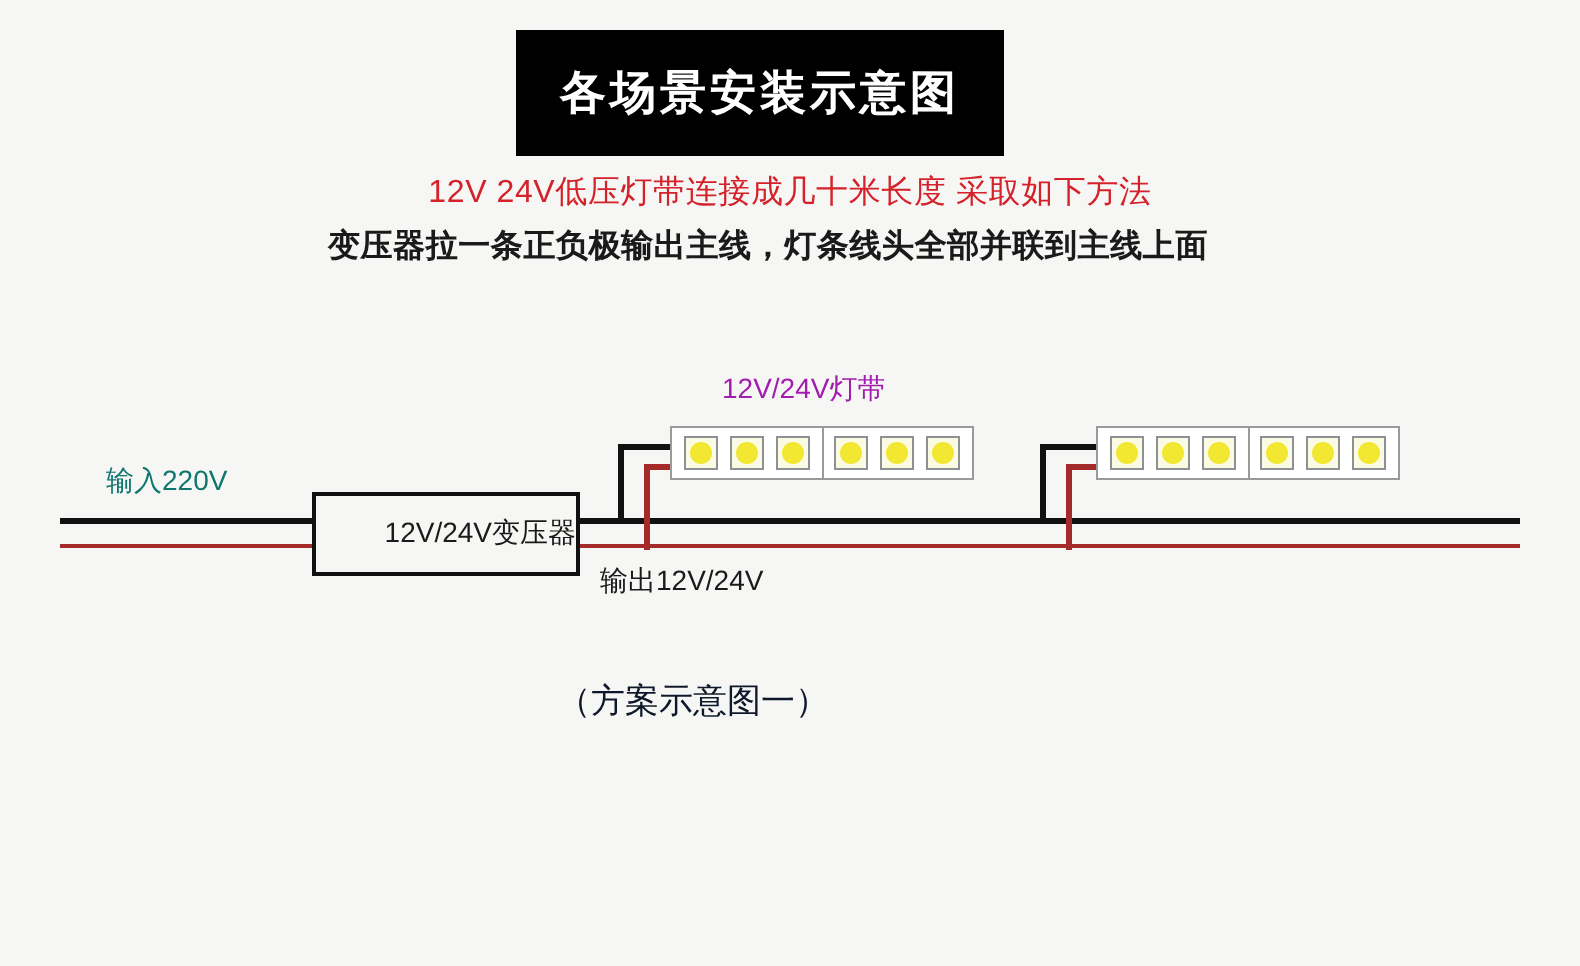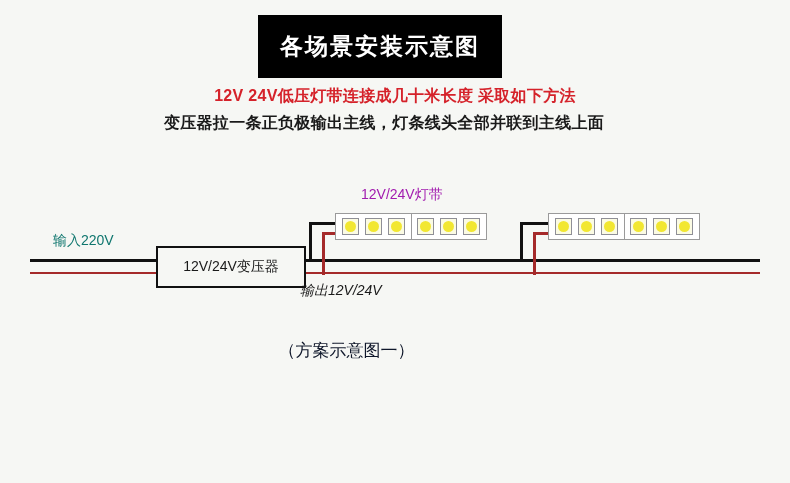--- a/index.html
+++ b/index.html
@@ -44,21 +44,21 @@
 
   
   .subtitle-red {
     position: absolute;
     left: 0;
     top: 86px;
     width: 790px;
     text-align: center;
     color: #d5222a;
     font-size: 16px;
-    font-weight: bold;
+    font-weight: normal;
     letter-spacing: 0.3px;
   }
   .subtitle-black {
     position: absolute;
     left: 0;
     top: 113px;
     width: 768px;
     text-align: center;
     color: #1a1a1a;
     font-size: 16px;
@@ -82,27 +82,27 @@
     width: 730px;
     height: 2px;
     background: #a52a2a;
   }
 
   
   .transformer {
     position: absolute;
     left: 156px;
     top: 246px;
-    width: 150px;
+    width: 134px;
     height: 42px;
     background: #f6f7f4;
     border: 2px solid #111111;
     display: flex;
     align-items: center;
-    justify-content: center;
+    justify-content: flex-end;
     box-sizing: border-box;
     z-index: 6;
   }
   .transformer .tf-label {
     font-size: 14px;
     color: #1a1a1a;
     white-space: nowrap;
   }
 
   
@@ -115,21 +115,20 @@
     white-space: nowrap;
   }
   .label-output {
     position: absolute;
     left: 300px;
     top: 282px;
     font-size: 14px;
     color: #1a1a1a;
     white-space: nowrap;
     z-index: 7;
-    font-style: italic;
   }
   .label-strip {
     position: absolute;
     left: 361px;
     top: 186px;
     font-size: 14px;
     color: #a21caf;
     white-space: nowrap;
   }
   .caption {

